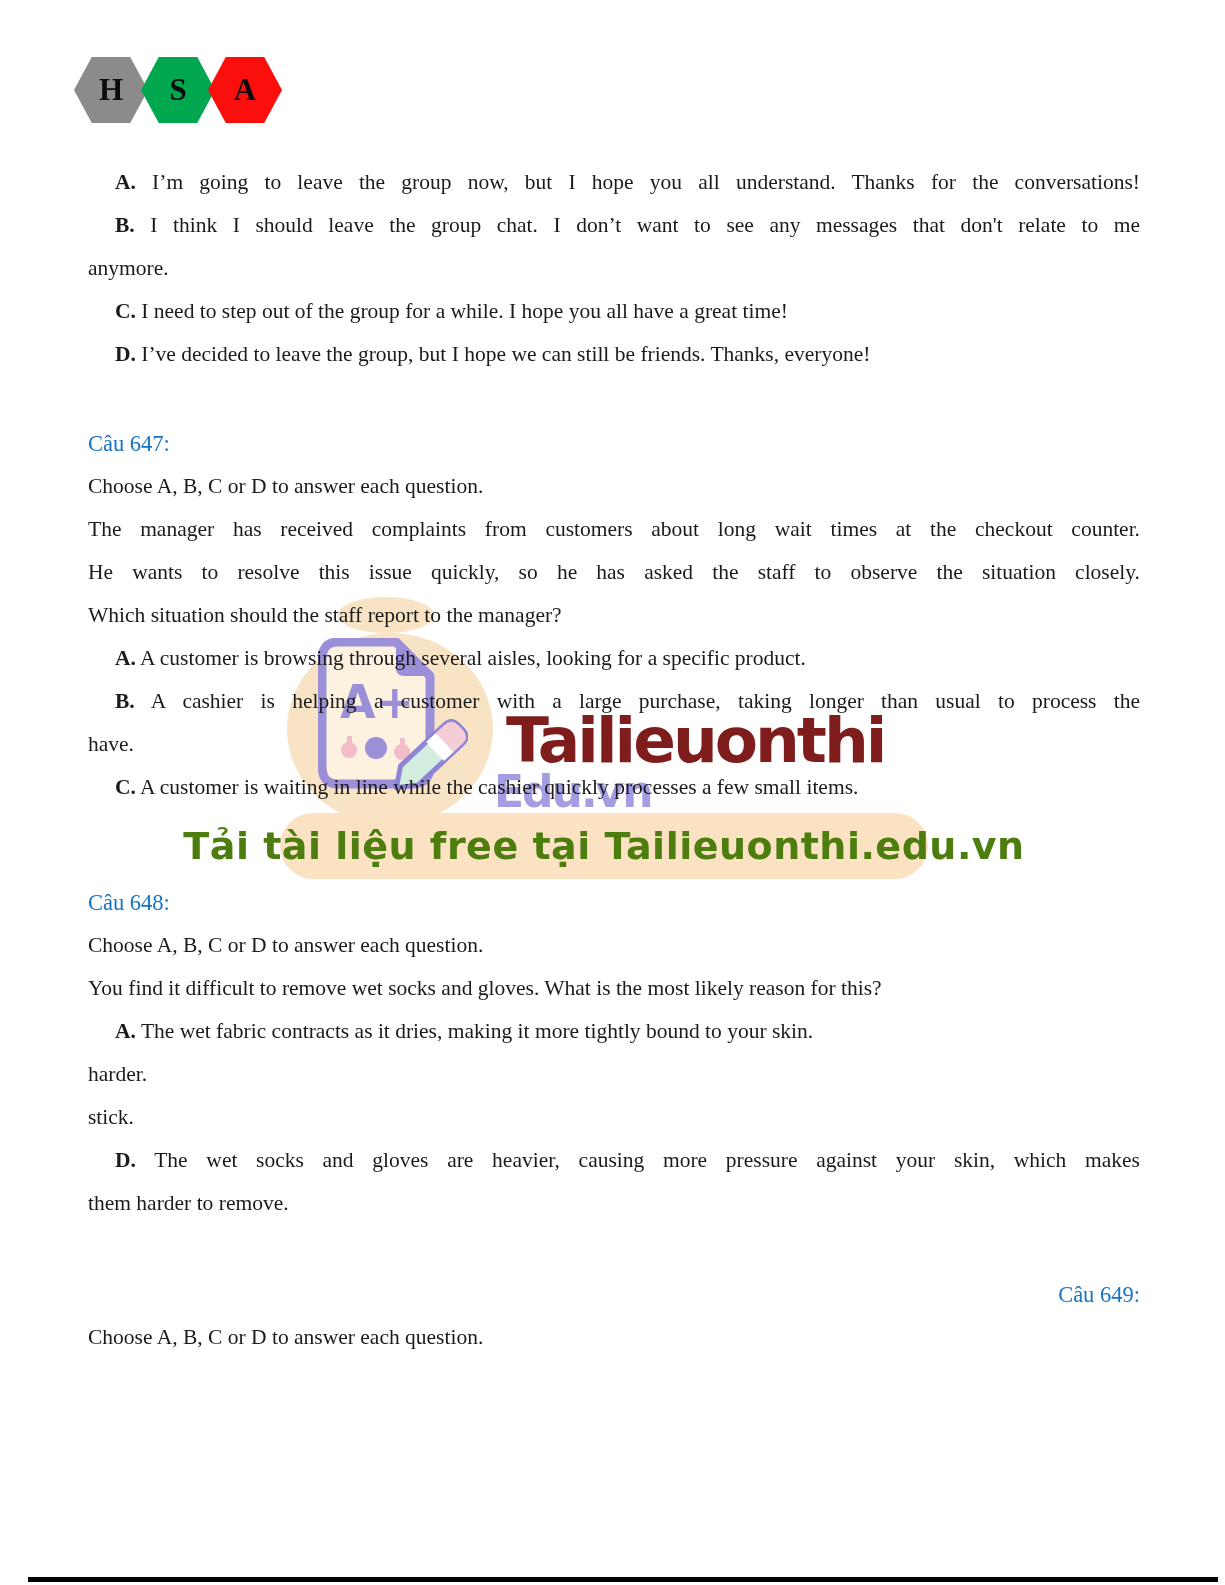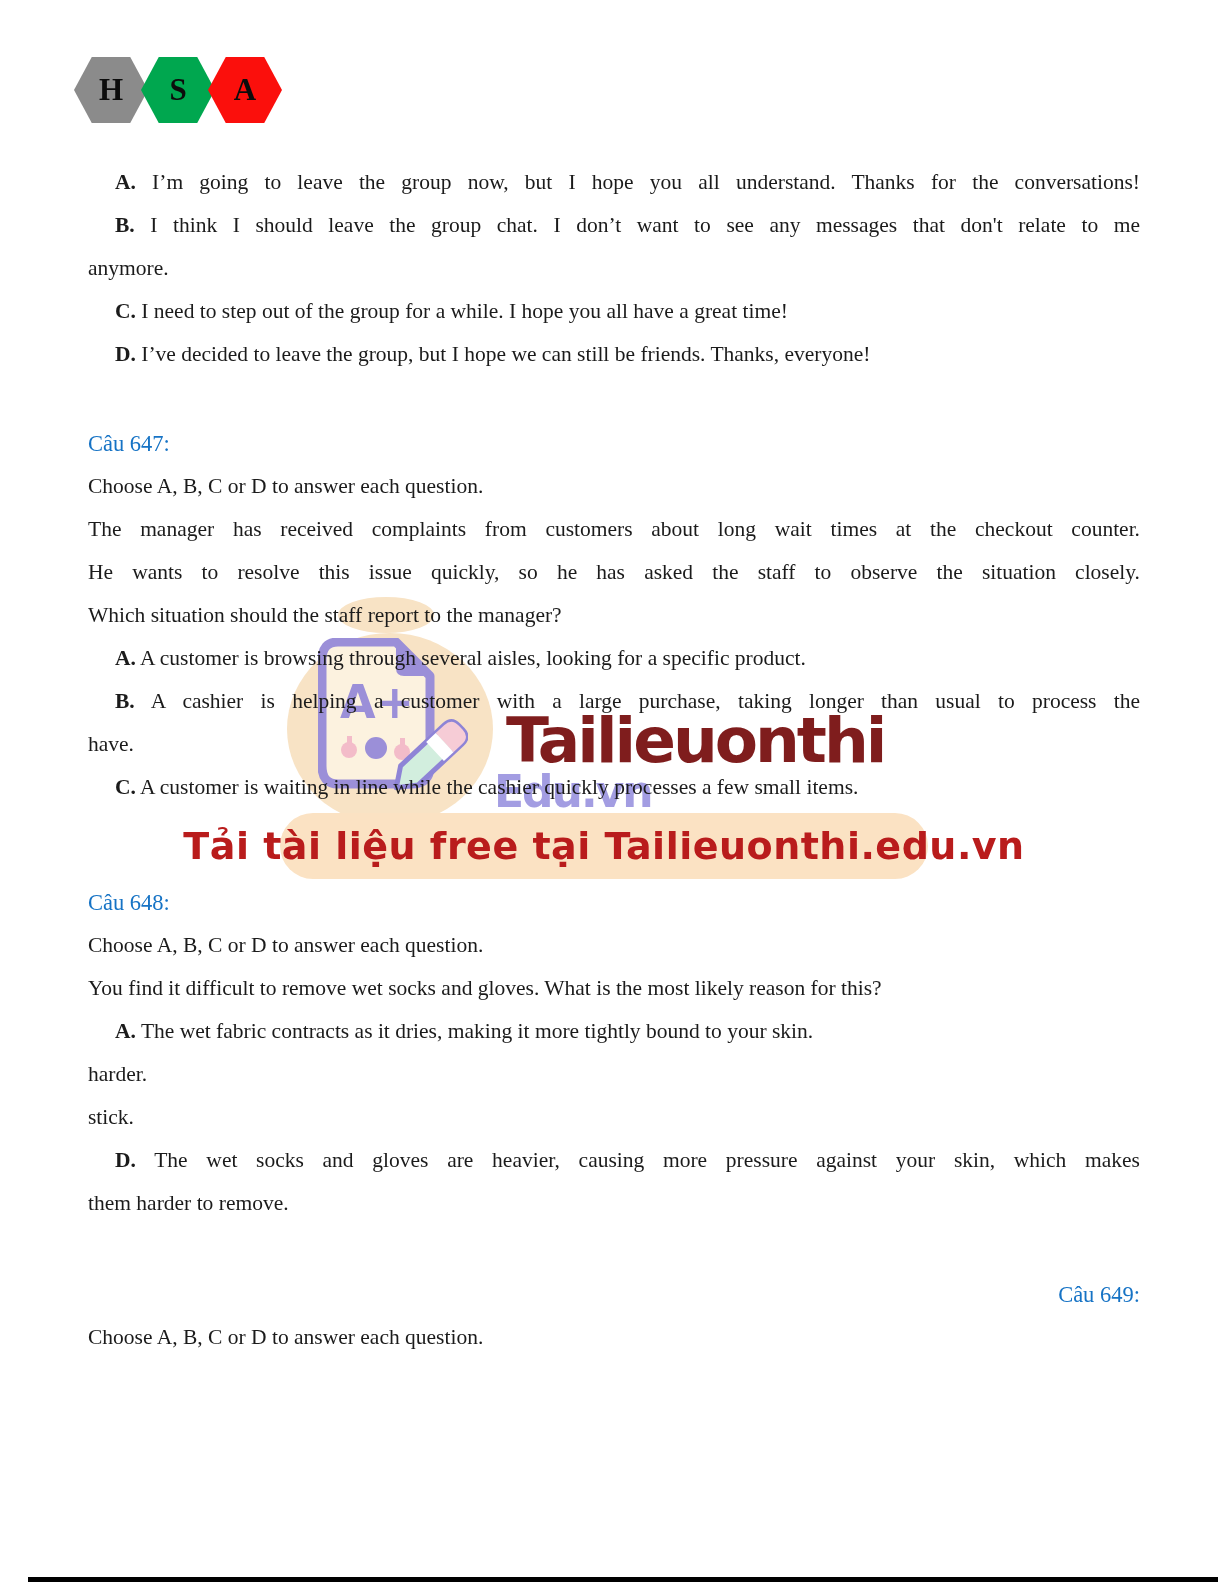--- a/index.html
+++ b/index.html
@@ -42,21 +42,21 @@
   .opt div.first { text-indent:27px; }
   .opt-label { font-weight:bold; }
   .q-heading { color:#1673c5; font-weight:normal; font-size:22.5px; line-height:43px; }
   .mt46 { margin-top:46px; } .mt48 { margin-top:48px;text-align:right; } .mt0 { margin-top:0; }
 
   
   .banner {
     margin:4px 0 2px 192px; width:648px; height:66px; background:#fbe2c3; border-radius:33px;
     display:flex; align-items:center; justify-content:center;
     font-family:"DejaVu Sans", sans-serif; font-weight:bold; font-size:38px;
-    color:#b91c1c; letter-spacing:0.5px; white-space:nowrap;
+    color:#4d7c0f; letter-spacing:0.5px; white-space:nowrap;
   }
 
   
   .bottom-rule { position:absolute; left:28px; top:1577px; width:1190px; height:5px; background:#000000; z-index:3; }
 </style>
 </head>
 <body>
 
 <div class="page">
 

